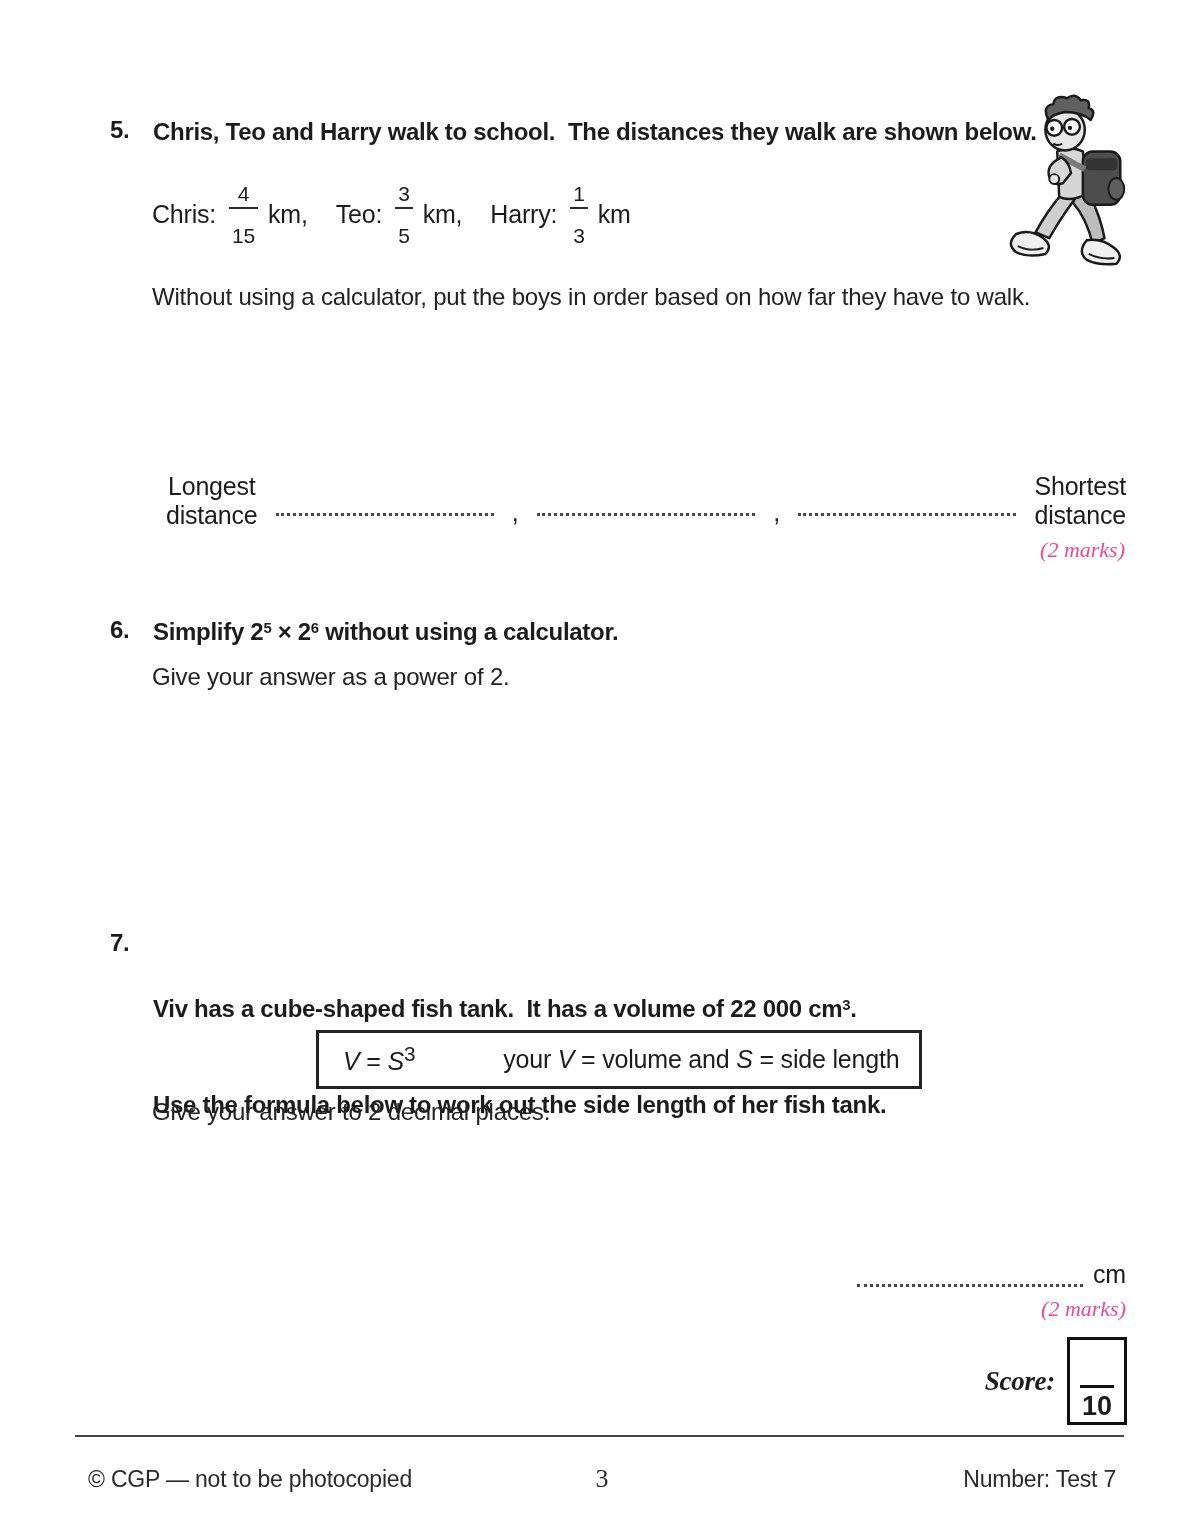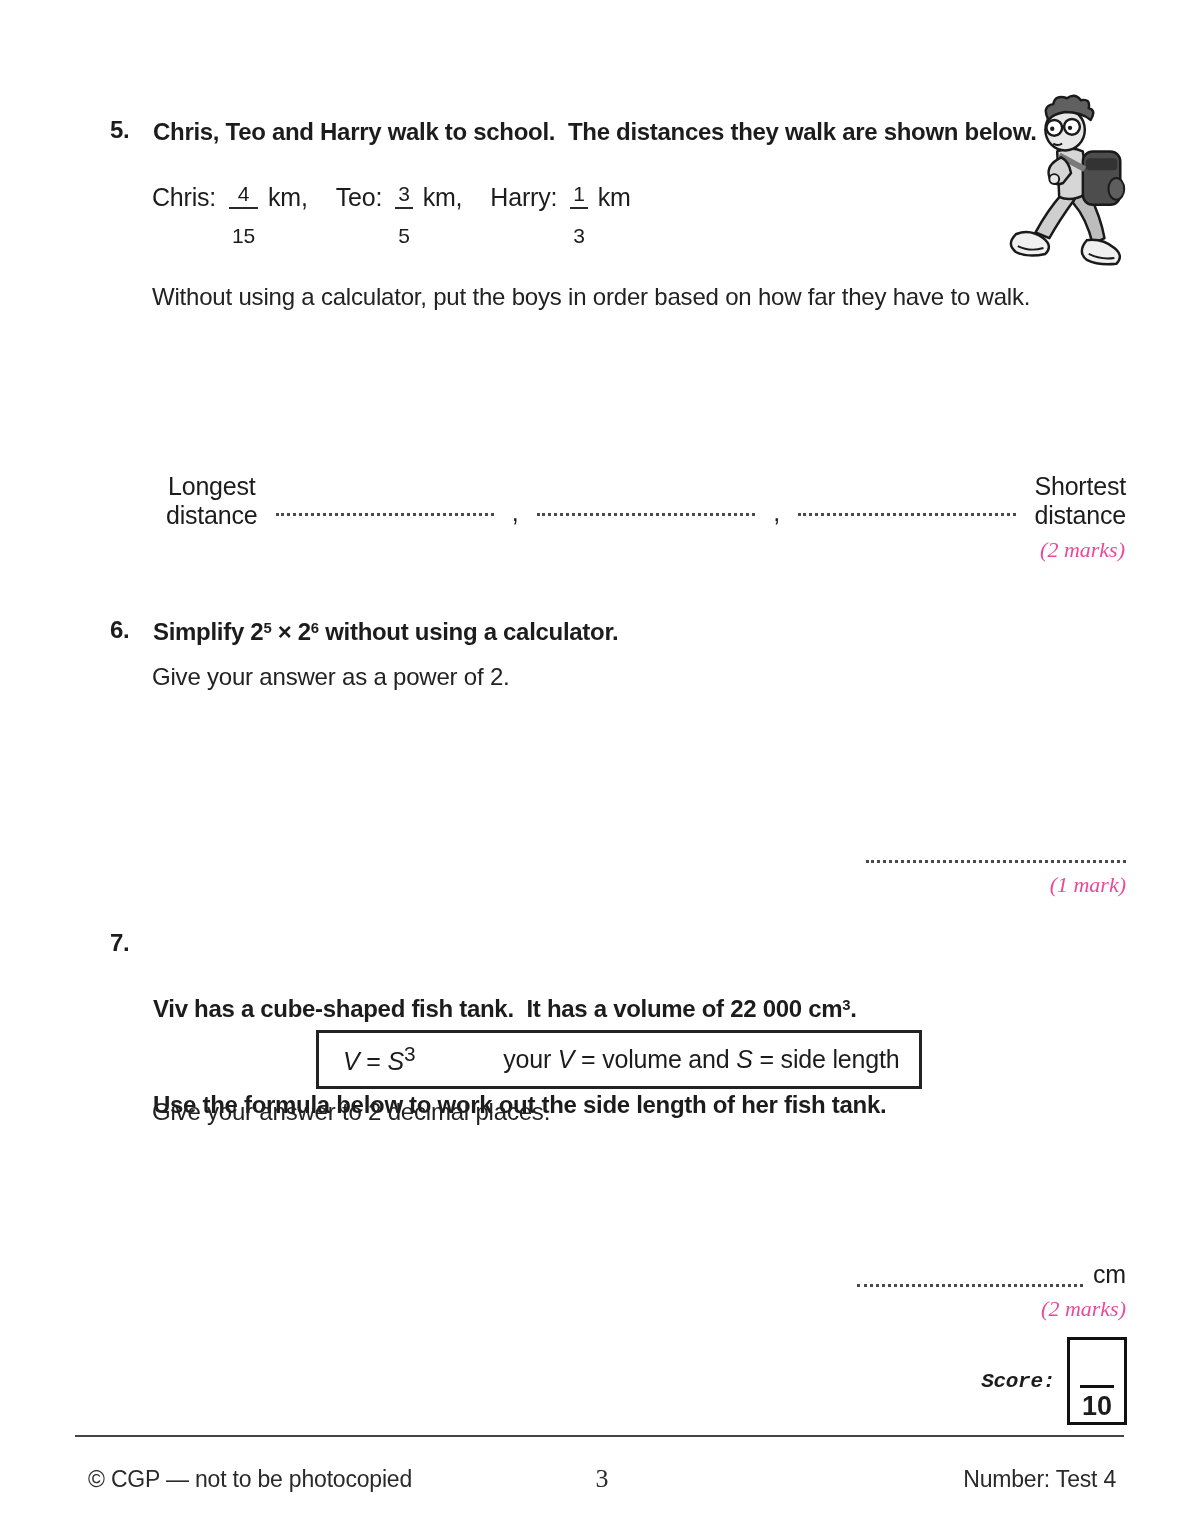--- a/index.html
+++ b/index.html
@@ -54,21 +54,21 @@
     color: #222;
     white-space: pre-wrap;
   }
 
   
   .distances {
     position: absolute;
     left: 152px;
     top: 183px;
     display: flex;
-    align-items: flex-start;
+    align-items: center;
     font-size: 25px;
     letter-spacing: -0.2px;
   }
   .d-name { margin-right: 13px; }
   .d-unit { margin-right: 28px; }
   .frac {
     display: inline-flex;
     flex-direction: column;
     align-items: center;
     font-size: 21px;
@@ -152,24 +152,24 @@
   
   .score-block {
     position: absolute;
     right: 73px;
     top: 1337px;
     display: flex;
     align-items: center;
     gap: 12px;
   }
   .score-label {
-    font-family: Liberation Mono, monospace;
+    font-family: Liberation Serif, serif;
     font-style: italic;
     font-weight: 700;
-    font-size: 21px;
+    font-size: 27px;
     letter-spacing: -0.3px;
   }
   .score-box {
     width: 60px;
     height: 88px;
     border: 3px solid #111;
     box-sizing: border-box;
     display: flex;
     flex-direction: column;
     align-items: center;
@@ -293,24 +293,20 @@
     </div>
   </div>
   <div class="marks marks-abs" style="top:537px;">(2 marks)</div>
 
   <div class="q-head" style="top:616px;">
     <span class="q-num">6.</span>
     <span class="q-title"><span>Simplify 2</span><sup>5</sup><span> × 2</span><sup>6</sup><span> without using a calculator.</span></span>
   </div>
   <div class="body-text" style="top:663px;">Give your answer as a power of 2.</div>
 
-  <div class="ans-right" style="top:836px;">
-    <span class="dotline dotline-q6"></span>
-    <span class="marks">(1 mark)</span>
-  </div>
 
   <div class="q-head" style="top:929px;">
     <span class="q-num">7.</span>
     <span class="q-title">
       <span class="t-line"><span>Viv has a cube-shaped fish tank.  It has a volume of 22 000 cm</span><sup>3</sup><span>.</span></span>
       <span class="t-line">Use the formula below to work out the side length of her fish tank.</span>
     </span>
   </div>
 
   <div class="formula-box">
@@ -333,16 +329,16 @@
     <div class="score-box">
       <div class="score-line"></div>
       <span class="score-max">10</span>
     </div>
   </div>
 
   <div class="bottom-rule"></div>
   <div class="footer">
     <span class="f-left">© CGP — not to be photocopied</span>
     <span class="f-center">3</span>
-    <span class="f-right">Number: Test 4</span>
+    <span class="f-right">Number: Test 7</span>
   </div>
 
 </div>
 
 </body></html>

